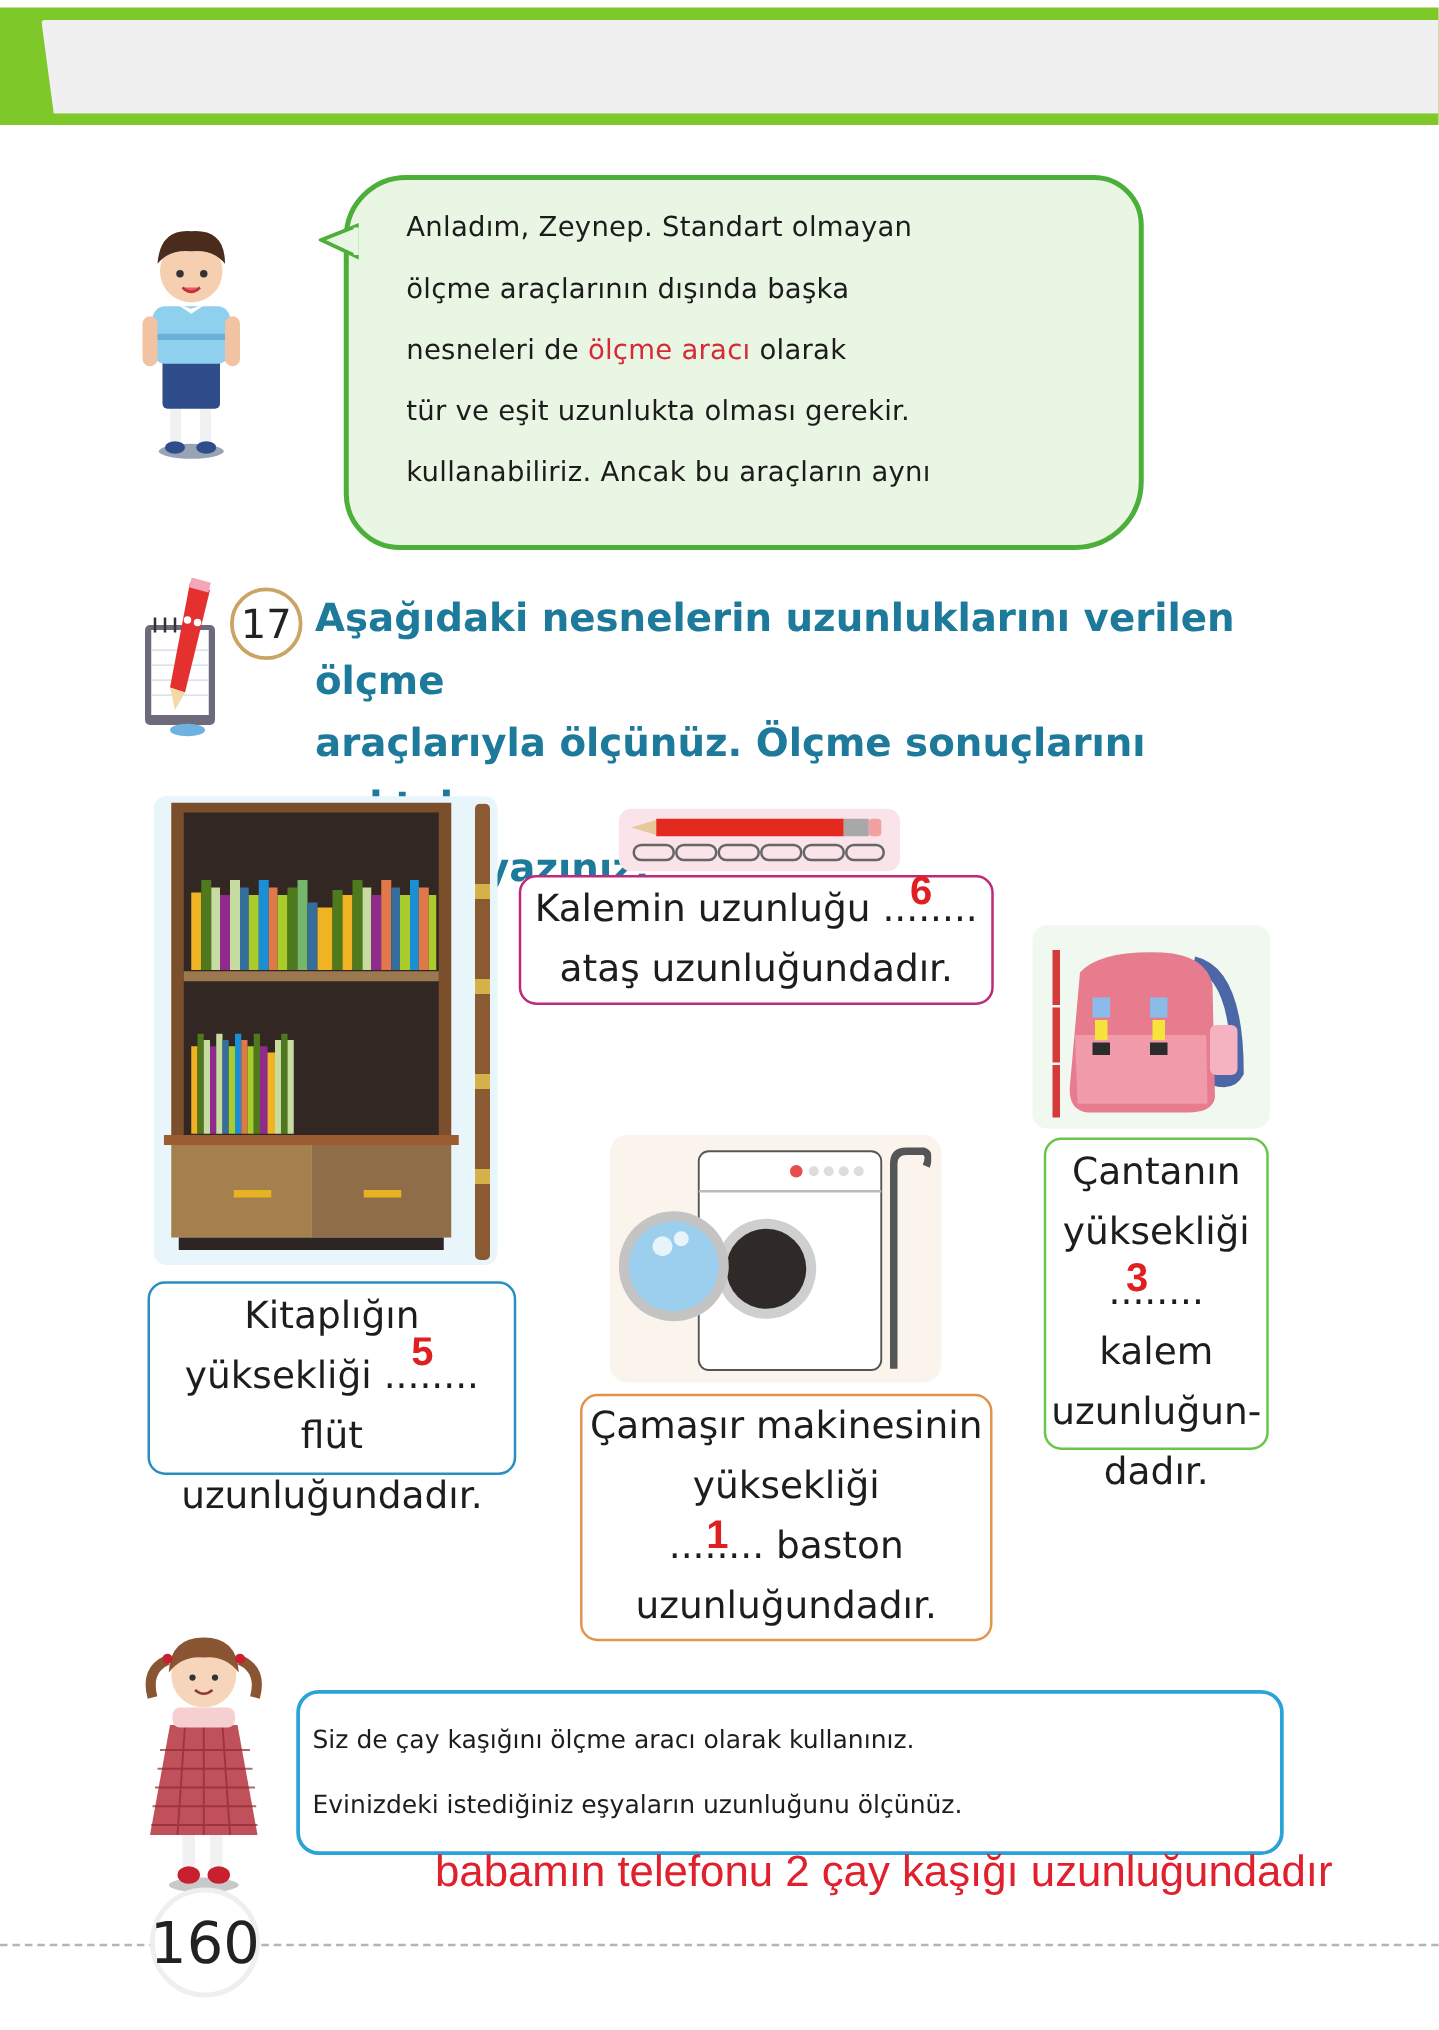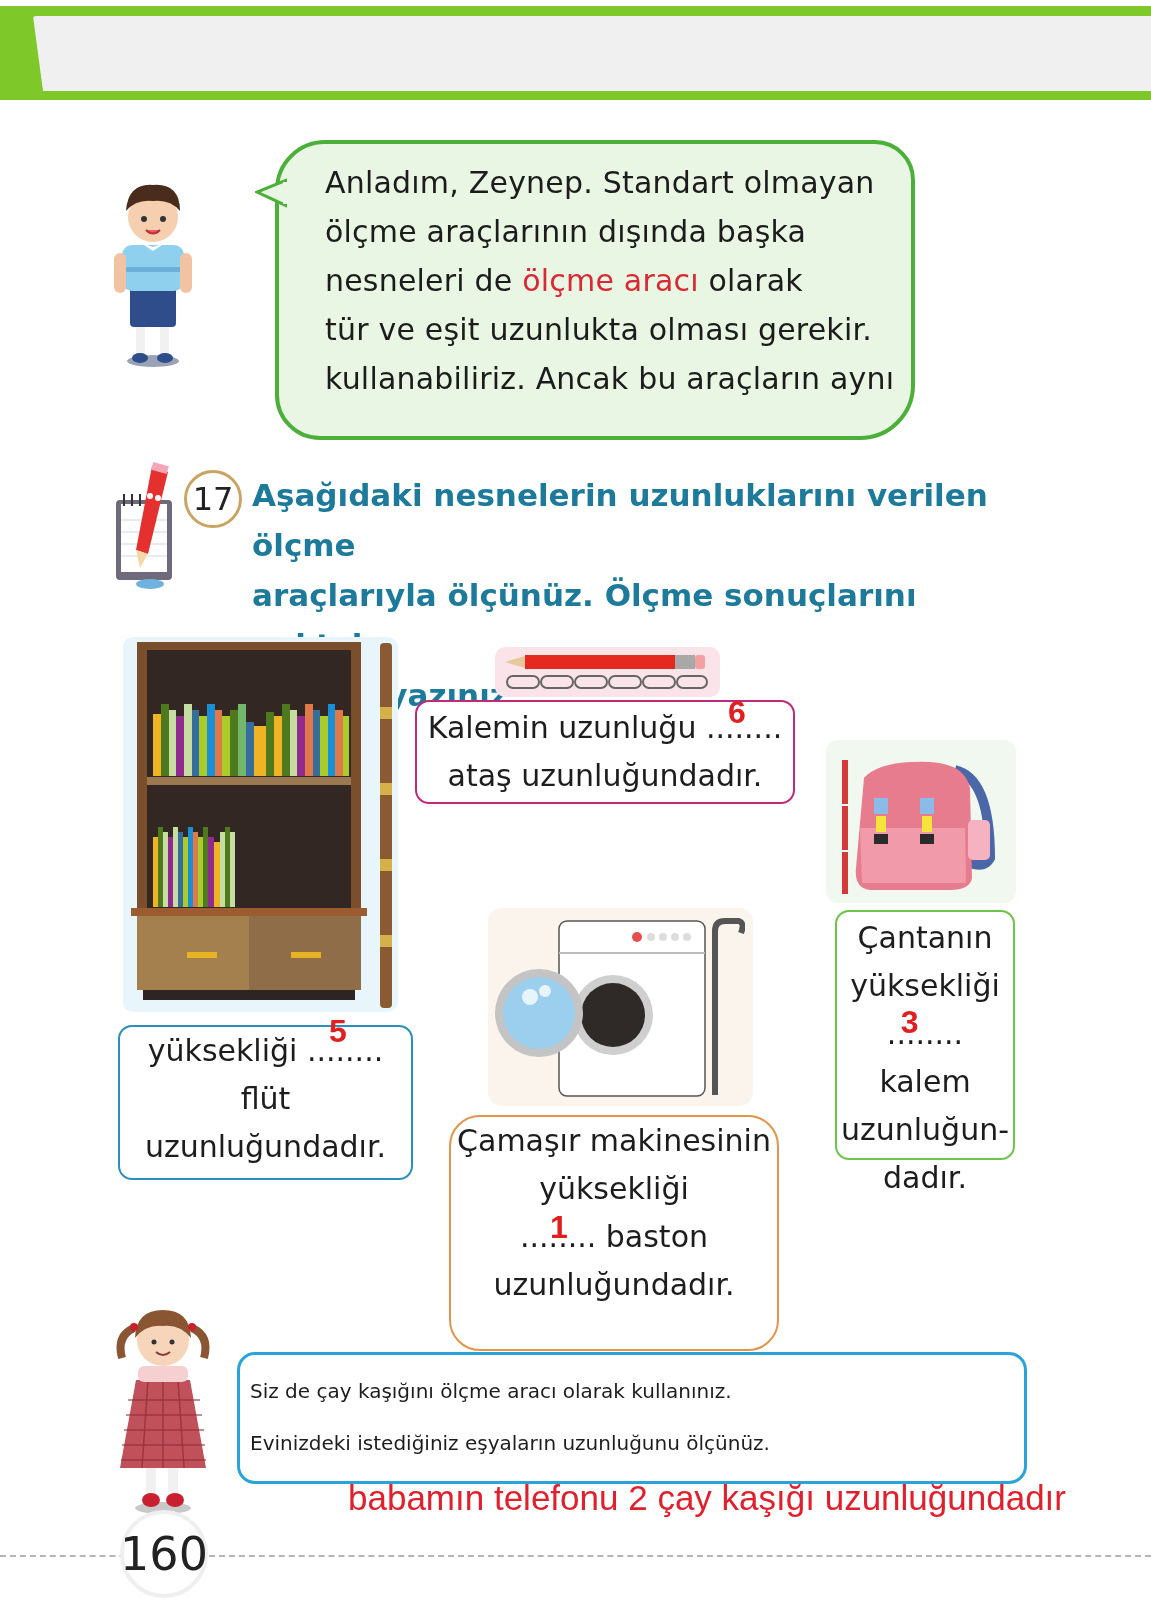--- a/index.html
+++ b/index.html
@@ -12,21 +12,21 @@
     clip-path: polygon(0 0, 100% 0, 100% 100%, 10px 100%); border-radius: 3px 0 0 3px; }
 
   
   .boy { position: absolute; left: 108px; top: 175px; width: 90px; height: 210px; }
 
   
   .bubble { position: absolute; left: 275px; top: 140px; width: 640px; height: 300px;
     background: #eaf6e4; border: 4px solid #4caf3a; border-radius: 50px 40px 55px 45px; }
   .bubble-tail { position: absolute; left: 255px; top: 178px; width: 32px; height: 30px; }
   .bubble-text { position: absolute; left: 325px; top: 158px; width: 580px;
-    font-size: 30px; line-height: 49px; color: #1c1c1c; letter-spacing: 0.2px; }
+    font-size: 22px; line-height: 49px; color: #1c1c1c; letter-spacing: 0.2px; }
   .red { color: #d82a35; }
 
   
   .notepad { position: absolute; left: 112px; top: 462px; width: 70px; height: 130px; }
   .qnum { position: absolute; left: 184px; top: 470px; width: 58px; height: 58px; border-radius: 50%;
     border: 3px solid #c9a463; background: #fff; display: flex; align-items: center; justify-content: center;
     font-size: 32px; color: #222; }
   .qtext { position: absolute; left: 252px; top: 470px; width: 780px; font-size: 31px; line-height: 50px;
     color: #1d7a9a; font-weight: bold; }
 
@@ -35,21 +35,21 @@
   .flute { position: absolute; left: 380px; top: 643px; width: 12px; height: 365px;
     background: repeating-linear-gradient(#8a5a32 0 64px, #d4b249 64px 76px); border-radius: 4px; }
 
   
   .pencil-card { position: absolute; left: 495px; top: 647px; width: 225px; height: 50px; background: #fbe3ea; border-radius: 10px; }
 
   .answer-box { position: absolute; background: #fff; border: 2px solid; border-radius: 14px;
     font-size: 30px; line-height: 48px; text-align: center; color: #1d1d1d; }
   .box-pencil { left: 415px; top: 700px; width: 380px; height: 104px; border-color: #c0287a; }
   .box-shelf { left: 118px; top: 1025px; width: 295px; height: 155px; border-color: #2a8fc0; }
-  .box-wash { left: 449px; top: 1115px; width: 330px; height: 236px; border-color: #e2944a; border-radius: 31px; }
+  .box-wash { left: 464px; top: 1115px; width: 330px; height: 198px; border-color: #e2944a; }
   .box-bag { left: 835px; top: 910px; width: 180px; height: 250px; border-color: #6cc44a; }
 
   .ans { color: #e02020; font-weight: bold; font-family: "Liberation Sans", sans-serif; font-size: 32px; }
   .ans-abs { position: absolute; }
 
   
   .wash-card { position: absolute; left: 488px; top: 908px; width: 265px; height: 198px; background: #fbf4ec; border-radius: 14px; }
 
   
   .bag-card { position: absolute; left: 826px; top: 740px; width: 190px; height: 163px; background: #f1f8ef; border-radius: 12px; }
@@ -210,20 +210,21 @@
       <rect x="172" y="26" width="30" height="12" rx="6"></rect>
   </g>
 </svg>
 
 <div class="answer-box box-pencil">
   <div style="padding-top:2px"><span>Kalemin uzunluğu </span><span style="position:relative"><span>........</span><span class="ans ans-abs" style="left:22px;top:-22px">6</span></span></div>
   <div>ataş uzunluğundadır.</div>
 </div>
 
 <div class="answer-box box-shelf">
+  <div style="padding-top:2px">Kitaplığın</div>
   <div><span>yüksekliği </span><span style="position:relative"><span>........</span><span class="ans ans-abs" style="left:22px;top:-26px">5</span></span><span> flüt</span></div>
   <div>uzunluğundadır.</div>
 </div>
 
 <div class="wash-card"></div>
 <svg style="position:absolute;left:495px;top:915px;width:250px;height:190px" viewBox="0 0 250 190">
   <rect x="64" y="6" width="146" height="175" rx="8" fill="#fff" stroke="#555" stroke-width="1.5"></rect>
   <line x1="64" y1="38" x2="210" y2="38" stroke="#bbb" stroke-width="2"></line>
   <circle cx="142" cy="22" r="5" fill="#e84d4d"></circle>
   <circle cx="156" cy="22" r="4" fill="#ddd"></circle>

